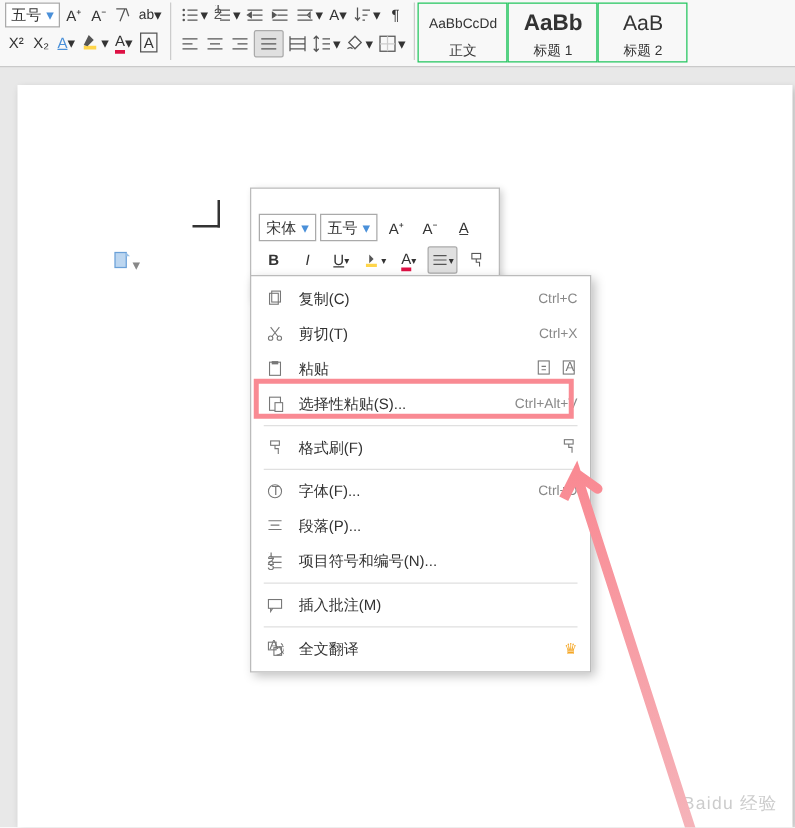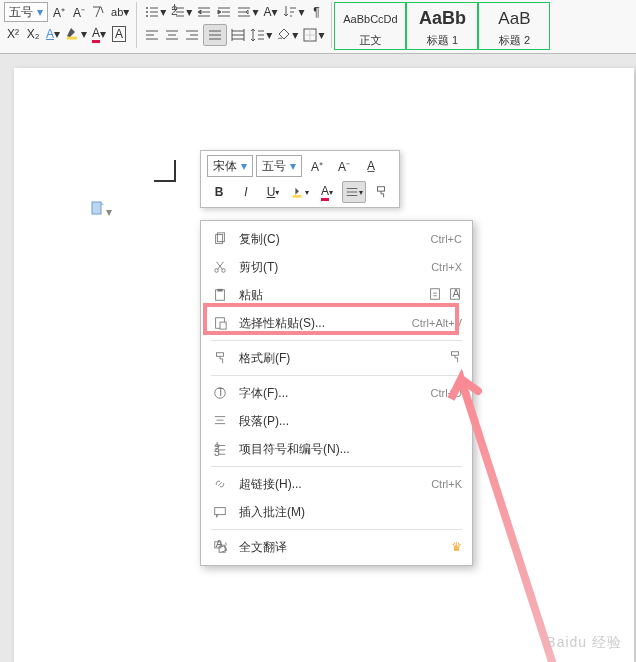--- a/index.html
+++ b/index.html
@@ -13,21 +13,21 @@
 .sel span.arrow{color:#4a90d9}
 .styles{display:flex;gap:0}
 .style-tile{display:flex;flex-direction:column;align-items:center;justify-content:center;width:72px;height:48px;border:1px solid #22c55e;cursor:pointer}
 .style-preview{height:28px;display:flex;align-items:center}
 .style-name{font-size:11px}
 .svg{width:16px;height:16px}
 .page-area{background:#e8e8e8;padding:14px 0 0 14px;height:608px;position:relative}
 .page{background:#fff;width:620px;height:594px;box-shadow:2px 2px 6px rgba(0,0,0,.2);position:relative}
 .cursor-corner{position:absolute;left:140px;top:92px;width:22px;height:22px;border-right:2px solid #333;border-bottom:2px solid #333}
 .page-ico{position:absolute;left:76px;top:132px}
-.float-bar{position:absolute;left:200px;top:96px;background:#fff;border:1px solid #bbb;box-shadow:2px 2px 6px rgba(0,0,0,.2);padding:4px 6px;display:flex;flex-direction:column;gap:4px}
+.float-bar{position:absolute;left:200px;top:96px;background:#fff;border:1px solid #bbb;box-shadow:2px 2px 6px rgba(0,0,0,.2);padding:20px 6px;display:flex;flex-direction:column;gap:4px}
 .float-bar .row{gap:3px}
 .fsel{border:1px solid #aaa;background:#fff;height:22px;padding:0 5px;display:flex;align-items:center;gap:4px;cursor:pointer}
 .fbtn{width:24px;height:22px;display:flex;align-items:center;justify-content:center;border:1px solid transparent;cursor:pointer;border-radius:2px}
 .fbtn.active{background:#e0e0e0;border-color:#aaa}
 .ctx{position:absolute;left:200px;top:166px;width:273px;background:#fff;border:1px solid #bbb;box-shadow:3px 3px 8px rgba(0,0,0,.25);padding:4px 0}
 .ctx-item{display:flex;align-items:center;height:28px;padding:0 10px;cursor:pointer;gap:10px}
 .ctx-item .ic{width:18px;display:flex;justify-content:center;color:#666}
 .ctx-item .lbl{flex:1}
 .ctx-item .sc{color:#888;font-size:11px}
 .ctx-item .rt{display:flex;gap:6px}
@@ -358,29 +358,20 @@
             <text x="1" y="16" font-size="5" fill="#777">3</text>
             <path d="M6 4h8M6 9h8M6 14h8" stroke="#777"></path>
           </svg>
         </span>
         <span class="lbl">项目符号和编号(N)...</span>
       </div>
     <div class="ctx-sep"></div>
     <div class="ctx-item">
         <span class="ic">
           <svg width="14" height="14" viewBox="0 0 16 16">
-            <path d="M6 10l4-4M4 9a3 3 0 014-4M12 7a3 3 0 01-4 4" stroke="#777" fill="none"></path>
-          </svg>
-        </span>
-        <span class="lbl">超链接(H)...</span>
-        <span class="sc">Ctrl+K</span>
-      </div>
-    <div class="ctx-item">
-        <span class="ic">
-          <svg width="14" height="14" viewBox="0 0 16 16">
             <rect x="2" y="3" width="12" height="8" fill="none" stroke="#777"></rect>
             <path d="M6 11l-2 3v-3" fill="none" stroke="#777"></path>
           </svg>
         </span>
         <span class="lbl">插入批注(M)</span>
       </div>
     <div class="ctx-sep"></div>
     <div class="ctx-item">
         <span class="ic">
           <svg width="14" height="14" viewBox="0 0 16 16">

